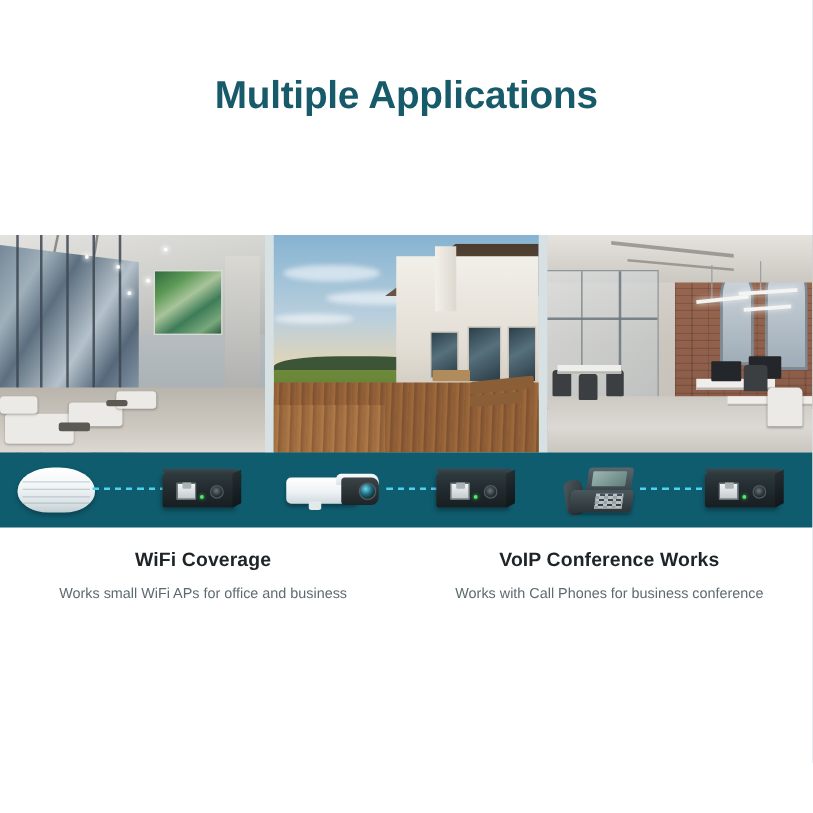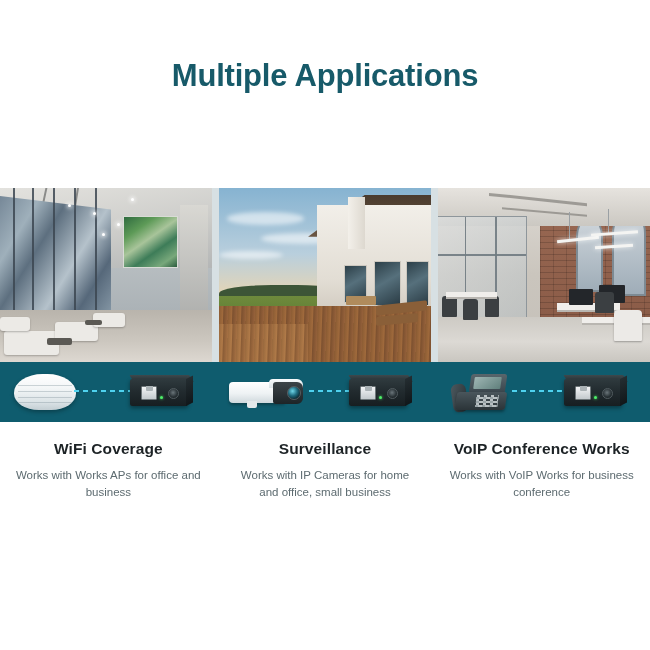--- a/index.html
+++ b/index.html
@@ -376,25 +376,21 @@
         <div class="rj45"></div>
         <div class="led"></div>
         <div class="pwr"></div>
       </div>
     </div>
   </div>
 
   <div class="captions">
     <div class="cap">
       <div class="cap-title">WiFi Coverage</div>
-      <div class="cap-desc">Works with Works APs for office and business</div>
-    </div>
-    <div class="cap">
-      <div class="cap-title">Surveillance</div>
-      <div class="cap-desc">Works with IP Cameras for home and office, small business</div>
+      <div class="cap-desc">Works small WiFi APs for office and business</div>
     </div>
     <div class="cap">
       <div class="cap-title">VoIP Conference Works</div>
-      <div class="cap-desc">Works with VoIP Works for business conference</div>
+      <div class="cap-desc">Works with Call Phones for business conference</div>
     </div>
   </div>
 
 </div>
 
 </body></html>

